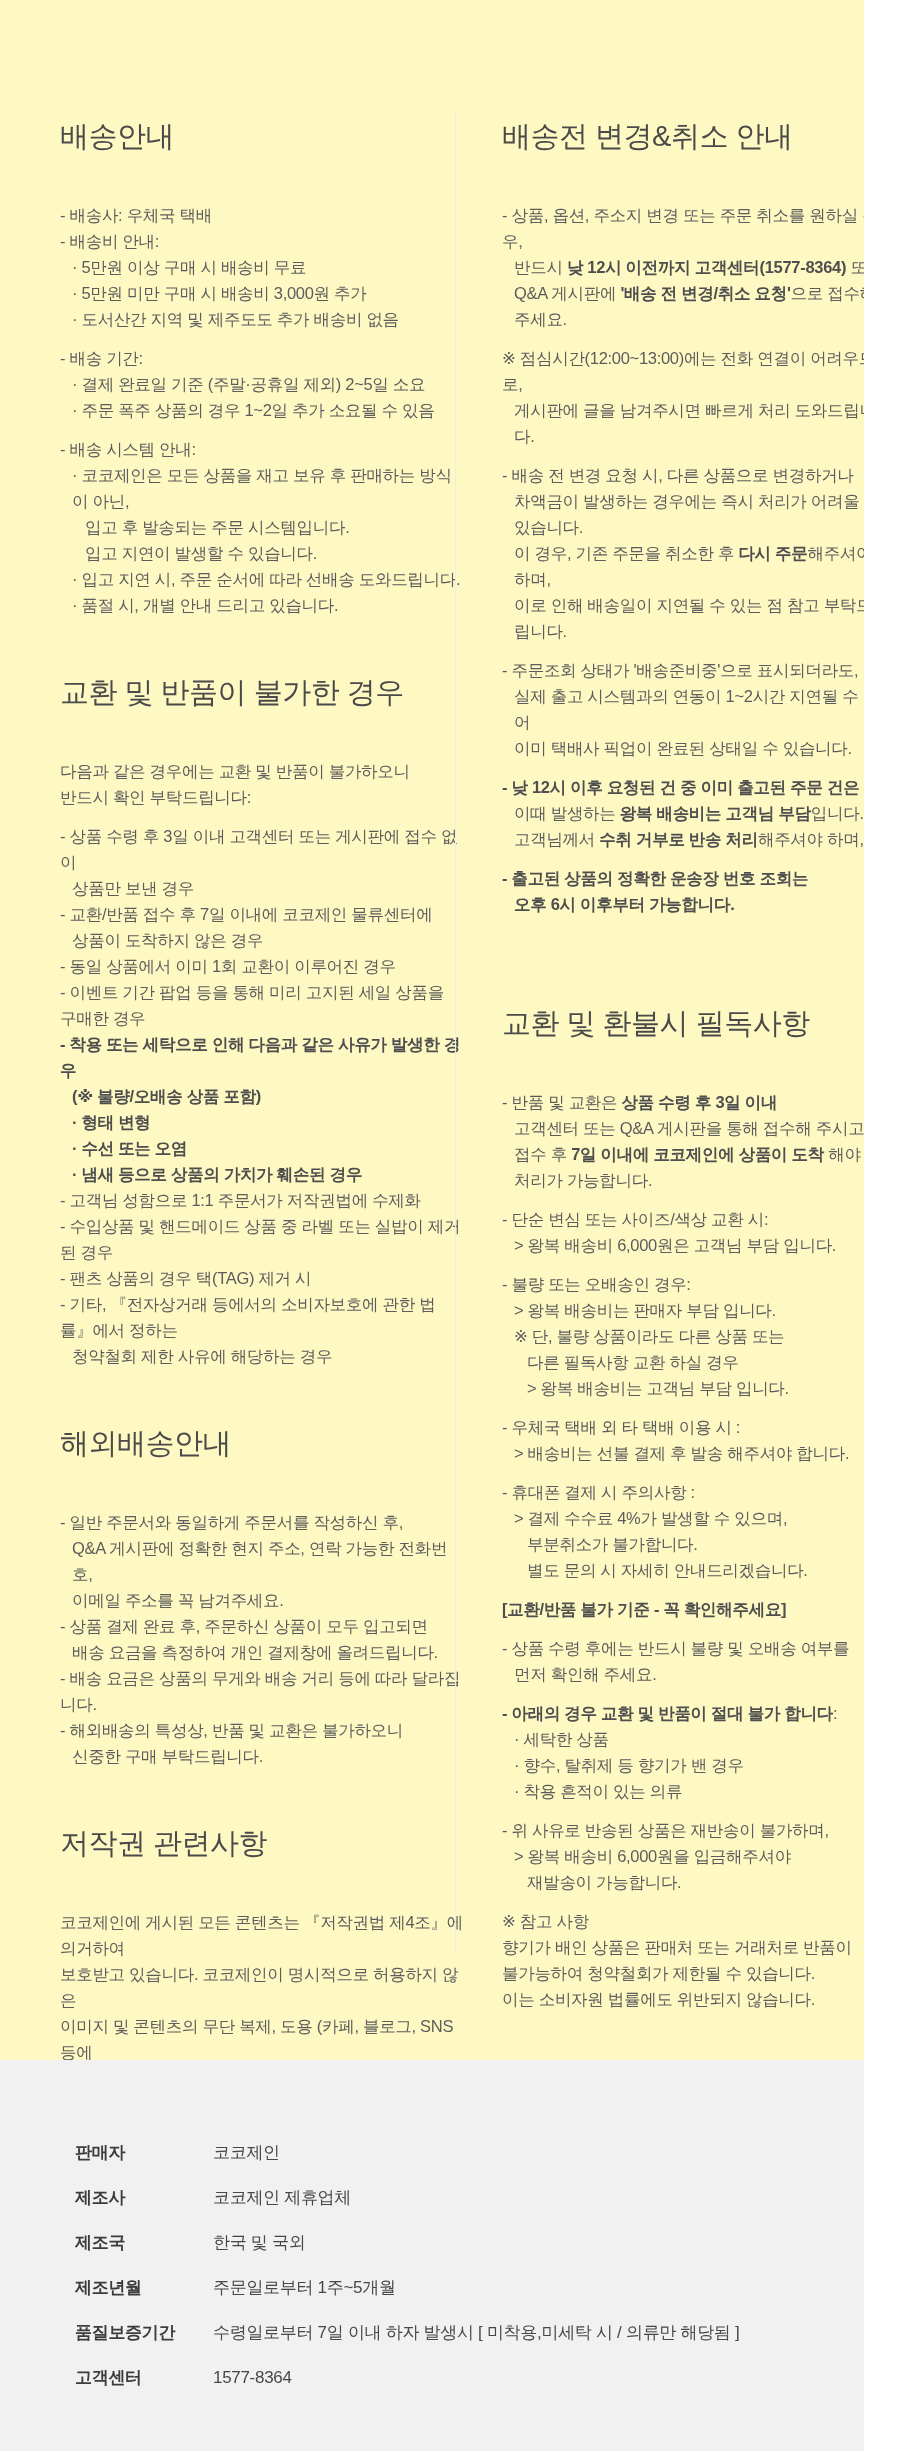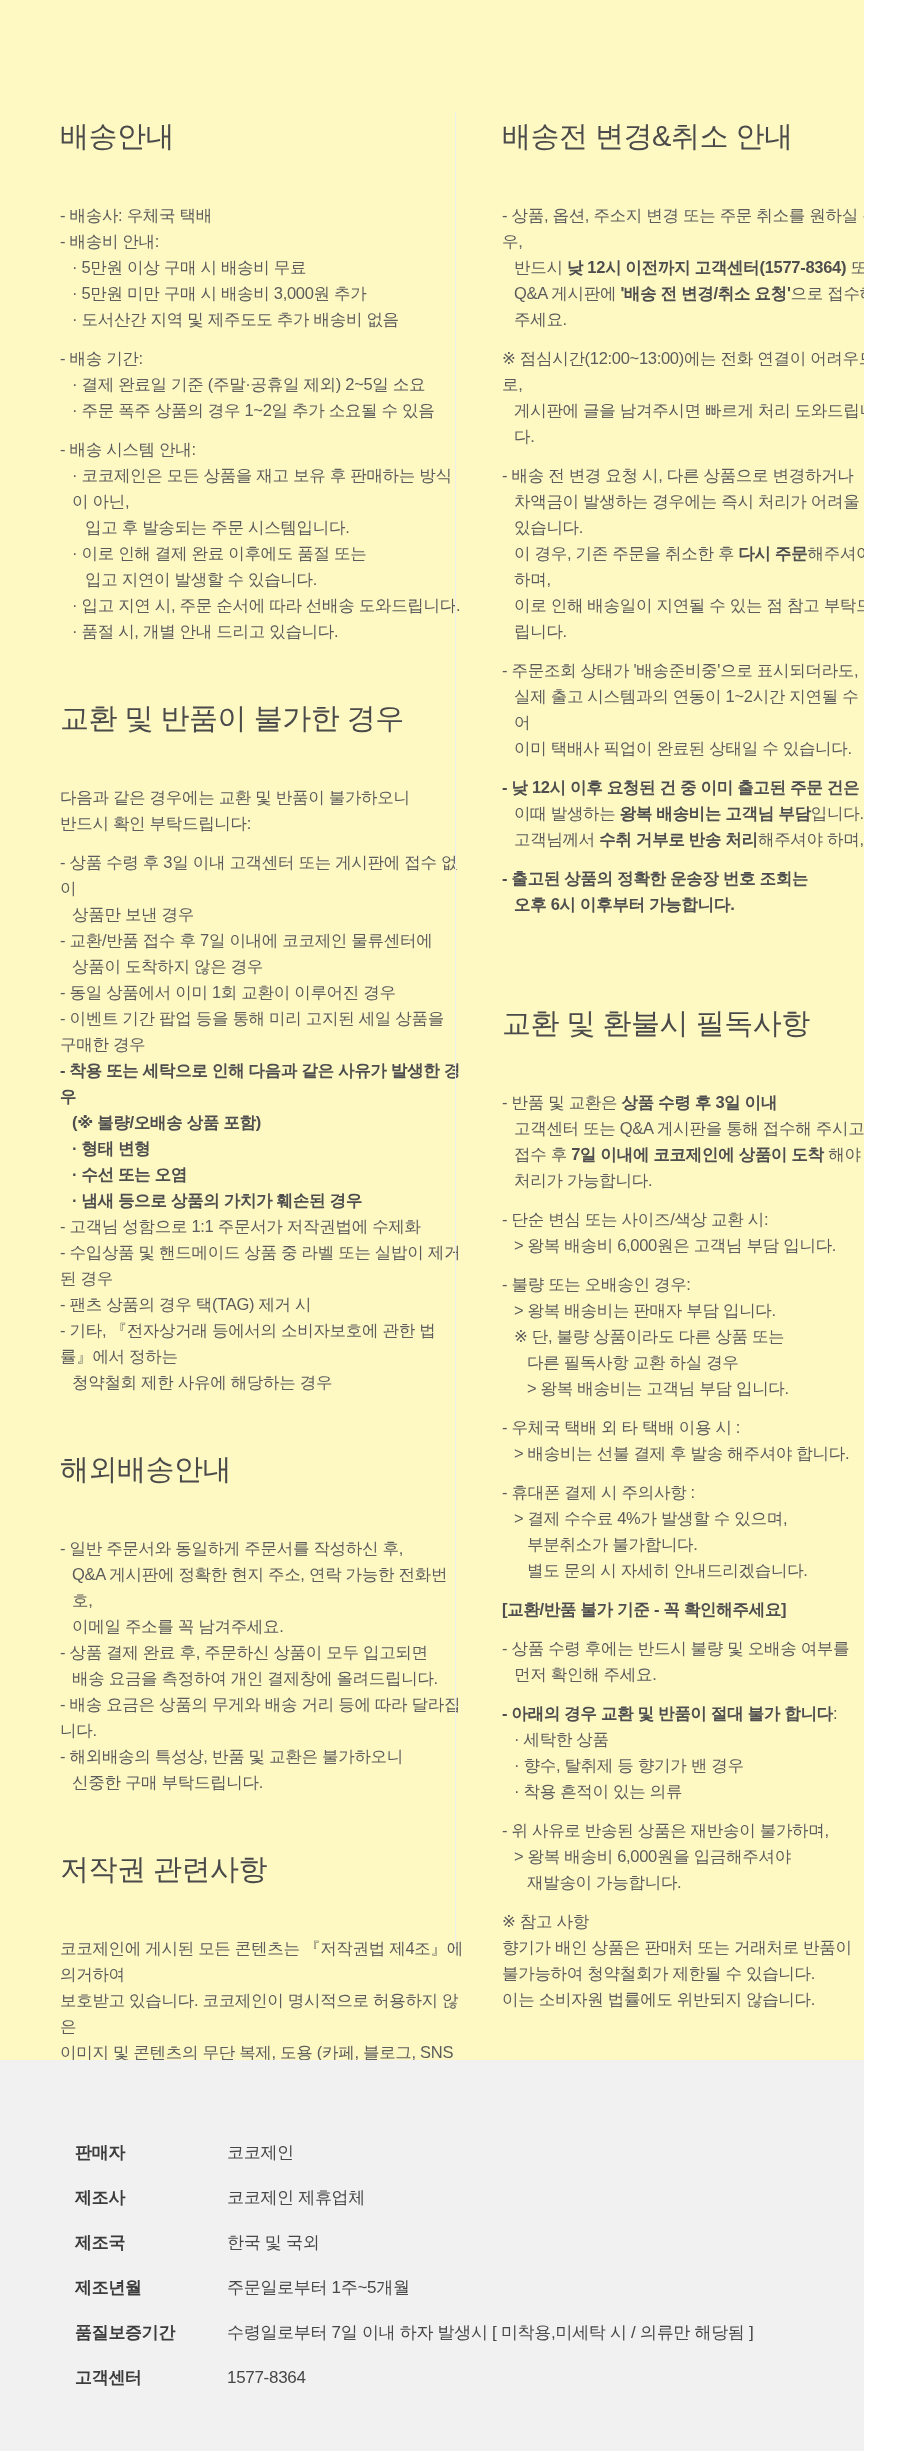--- a/index.html
+++ b/index.html
@@ -21,21 +21,21 @@
   .line .b { font-weight:bold; color:#4e4e4e;margin-top:24px; }
   .i1 { padding-left:12px; }
   .i2 { padding-left:25px; }
   .divider { position:absolute; left:455px; top:112px; width:1px; height:1840px; background:#ededed; }
   .info-band {
     position:absolute; left:0; top:2060px; width:900px; height:391px;
     background:#f1f1f1; box-sizing:border-box; padding:70px 48px 0 75px;
   }
   .info-row { display:flex; align-items:center; height:45px; }
   .info-label { width:138px; flex:0 0 138px; font-size:17px; font-weight:bold; color:#3c3c3c; letter-spacing:-0.3px; }
-  .info-value { font-size:17px; color:#474747; letter-spacing:-0.3px; white-space:nowrap;margin-left:14px; }
+  .info-value { font-size:17px; color:#474747; letter-spacing:-0.3px; white-space:nowrap; }
 </style>
 </head>
 <body>
 
 <div class="page">
   <div class="col col-left" id="col-left">
       <div class="section">
         <div class="sec-title">배송안내</div>
         <div class="para">
           <div class="line"><span>- 배송사: 우체국 택배</span></div>
@@ -46,21 +46,20 @@
         </div>
         <div class="para">
           <div class="line"><span>- 배송 기간:</span></div>
           <div class="line i1"><span>· 결제 완료일 기준 (주말·공휴일 제외) 2~5일 소요</span></div>
           <div class="line i1"><span>· 주문 폭주 상품의 경우 1~2일 추가 소요될 수 있음</span></div>
         </div>
         <div class="para">
           <div class="line"><span>- 배송 시스템 안내:</span></div>
           <div class="line i1"><span>· 코코제인은 모든 상품을 재고 보유 후 판매하는 방식이 아닌,</span></div>
           <div class="line i2"><span>입고 후 발송되는 주문 시스템입니다.</span></div>
-          <div class="line i1"><span>· 이로 인해 결제 완료 이후에도 품절 또는</span></div>
           <div class="line i2"><span>입고 지연이 발생할 수 있습니다.</span></div>
           <div class="line i1"><span>· 입고 지연 시, 주문 순서에 따라 선배송 도와드립니다.</span></div>
           <div class="line i1"><span>· 품절 시, 개별 안내 드리고 있습니다.</span></div>
         </div>
       </div>
       <div class="section">
         <div class="sec-title">교환 및 반품이 불가한 경우</div>
         <div class="para">
           <div class="line"><span>다음과 같은 경우에는 교환 및 반품이 불가하오니</span></div>
           <div class="line"><span>반드시 확인 부탁드립니다:</span></div>

